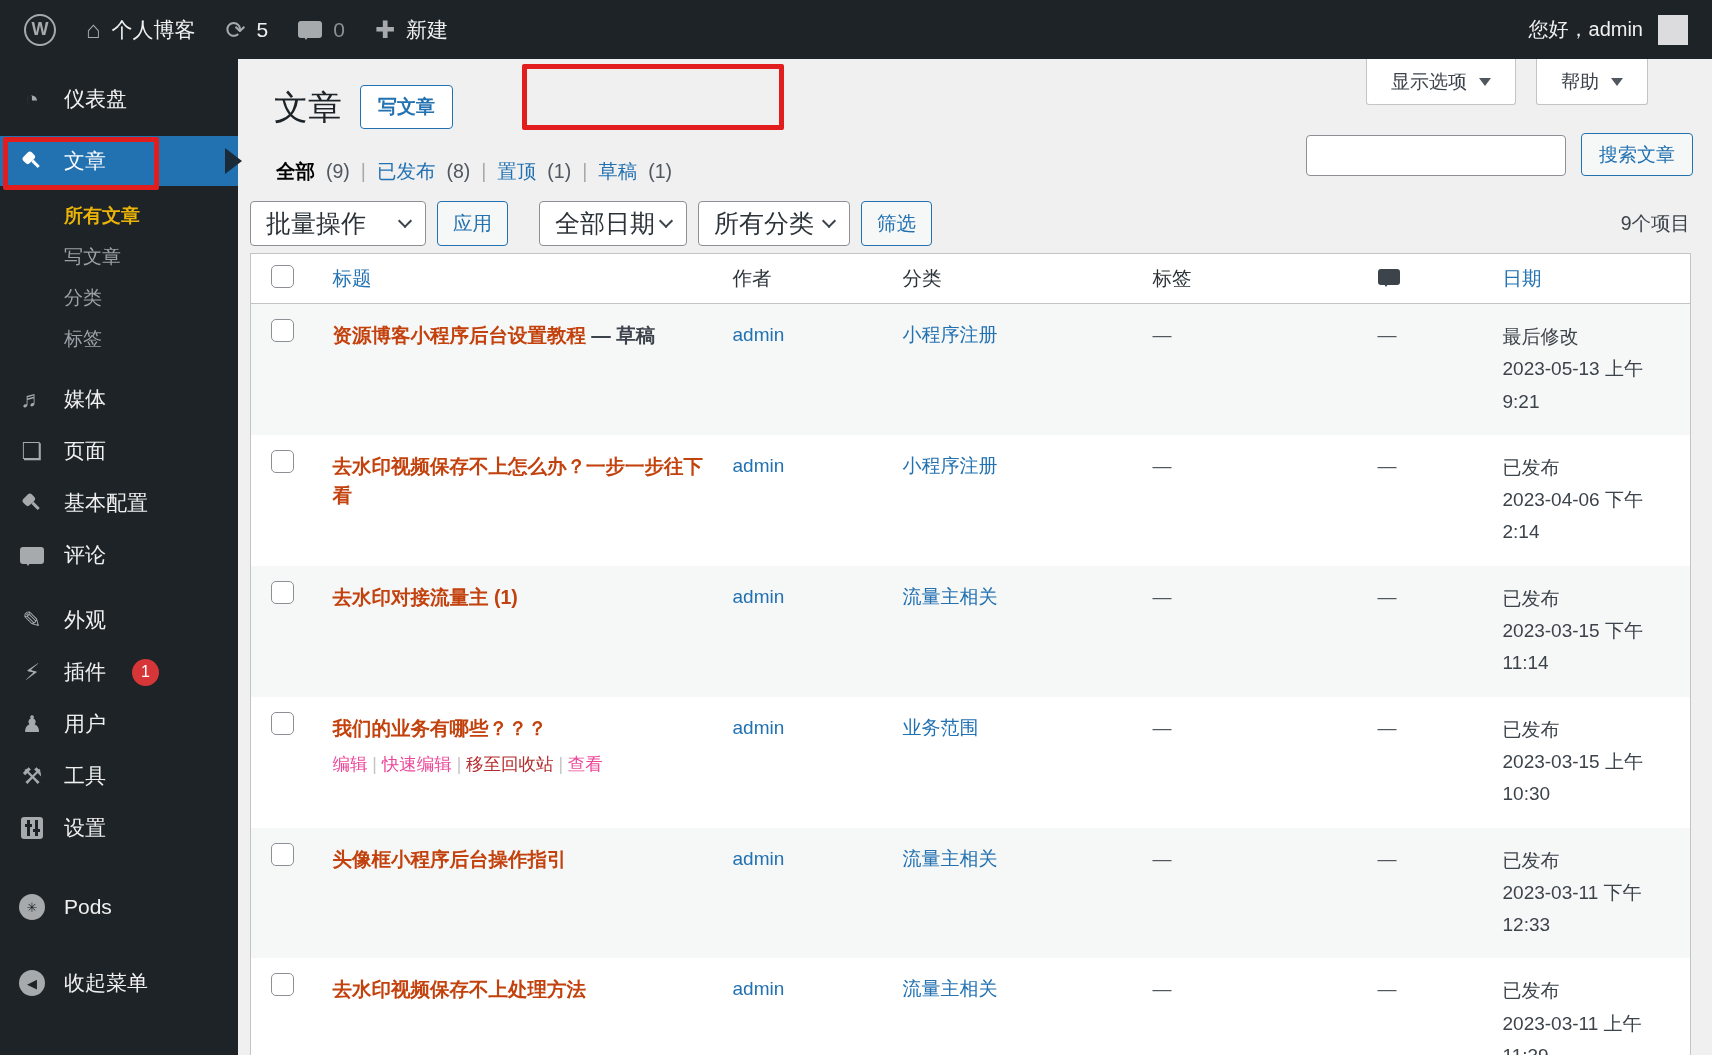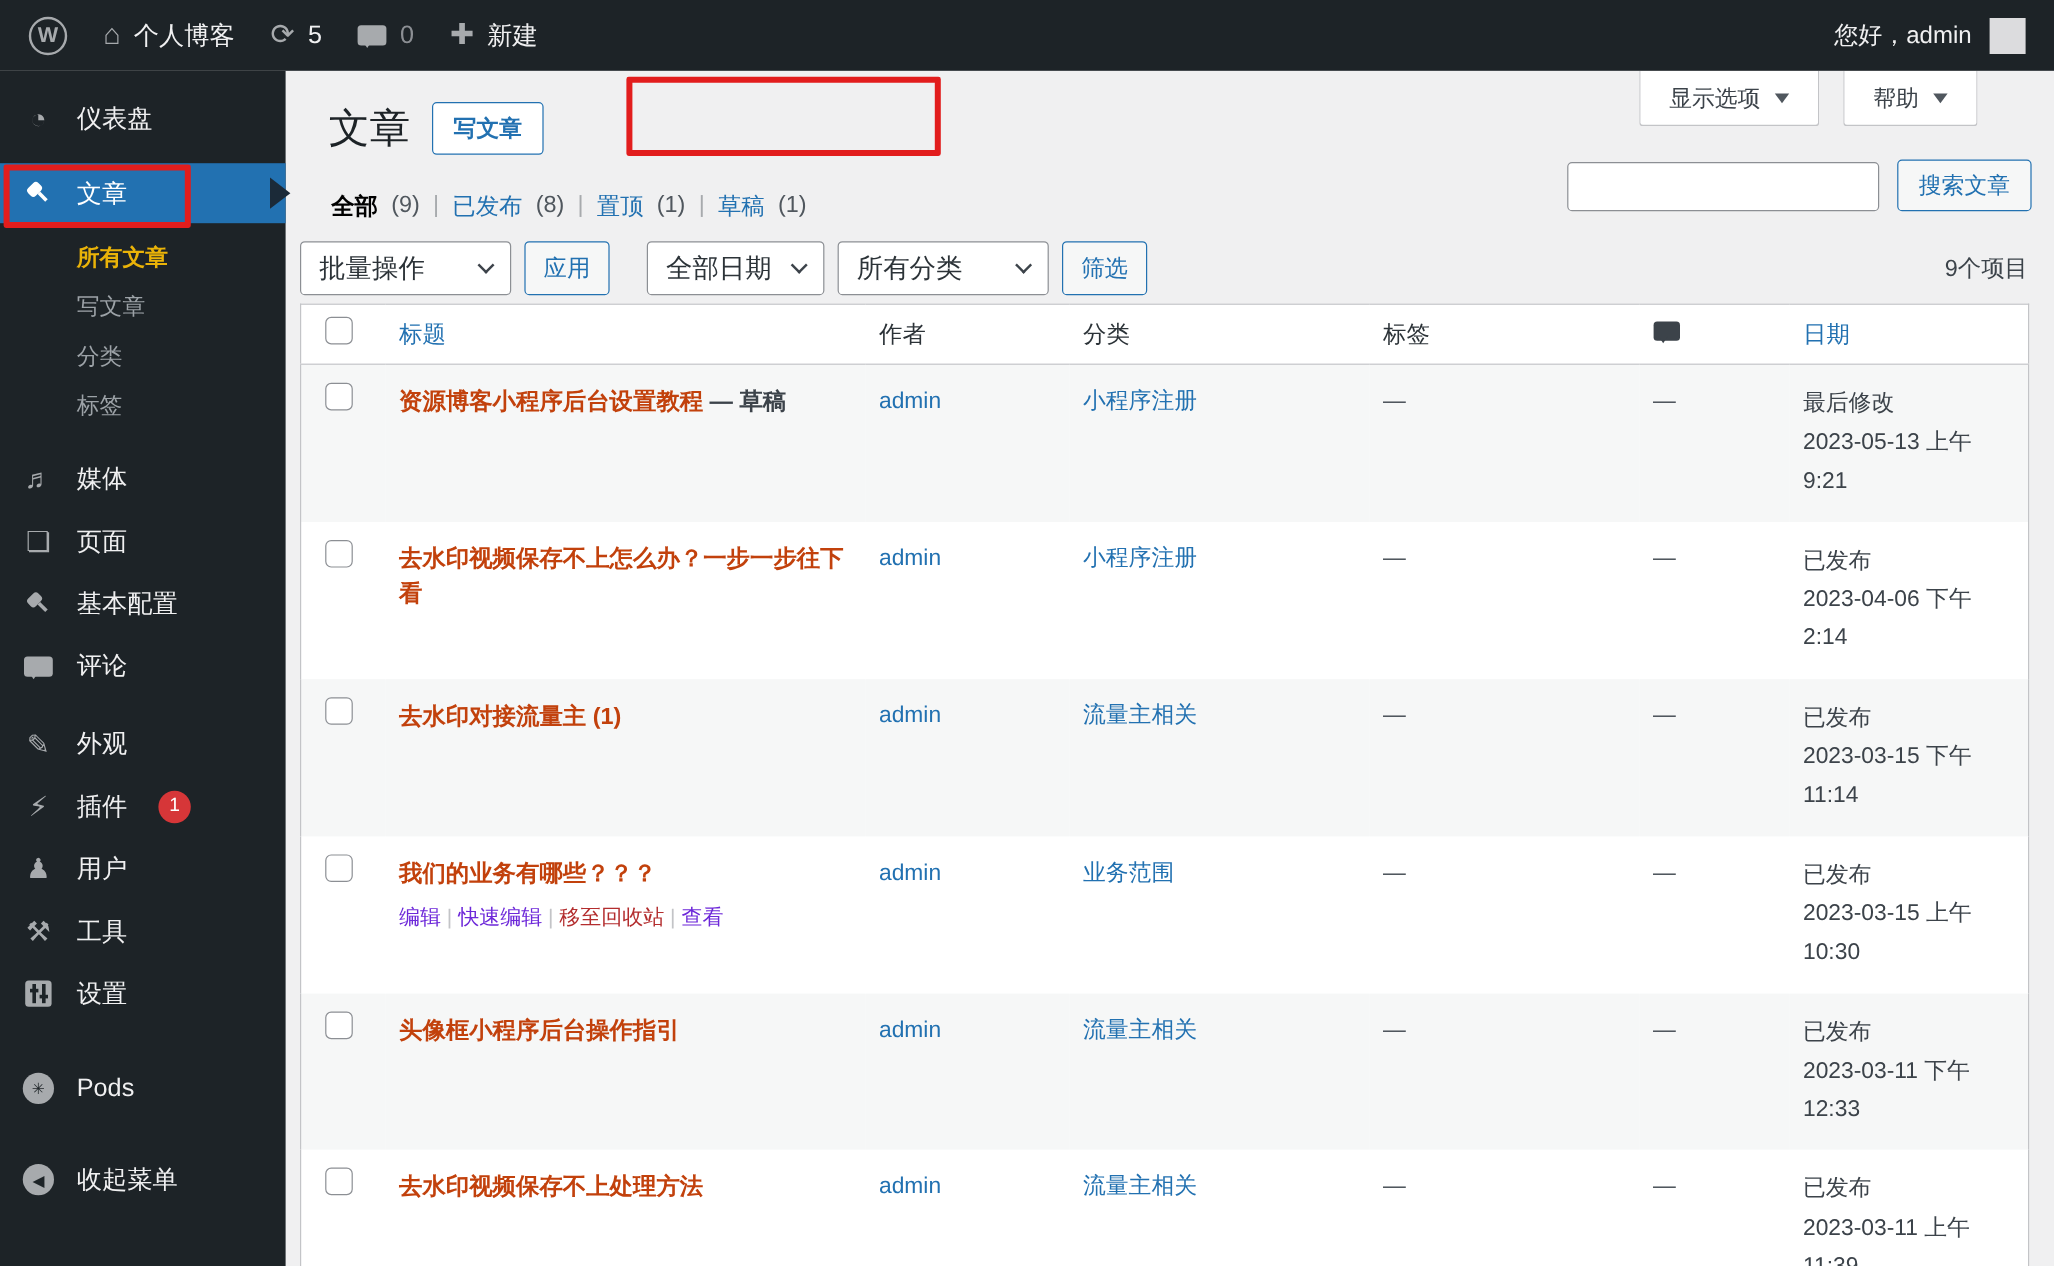--- a/index.html
+++ b/index.html
@@ -101,24 +101,24 @@
   .filters { position:absolute; top:99px; left:38px; display:flex; align-items:center; gap:11px;
     font-size:19.5px; }
   .filter-current { color:#000; font-weight:bold; }
   .filter-link { color:#2271b1; cursor:pointer; }
   .filter-count { color:#50575e; }
   .fsep { color:#a7aaad; }
 
   .bulk-row { position:absolute; top:142px; left:12px; right:22px; display:flex; align-items:center; gap:11px; }
   .fake-select { height:45px; background:#fff; border:1px solid #8c8f94; border-radius:4px;
     display:flex; align-items:center; justify-content:space-between; padding:0 15px;
-    font-size:22px; color:#2c3338; cursor:pointer; }
+    font-size:25px; color:#2c3338; cursor:pointer; }
   .w-bulk { width:176px; }
   .w-date { width:148px; margin-left:20px; }
-  .w-cat  { width:176px; }
+  .w-cat  { width:152px; }
   .chev { width:10px; height:10px; border-right:2.5px solid #3c434a; border-bottom:2.5px solid #3c434a;
     transform:rotate(45deg); margin-top:-5px; }
   .btn-blue-outline { height:45px; padding:0 15px; border:1.5px solid #2271b1; background:#f6f7f7;
     color:#2271b1; font-size:19.5px; border-radius:4px; cursor:pointer; font-family:inherit; }
   .items-count { margin-left:auto; font-size:19.5px; color:#3c434a; }
 
   
   .table-wrap { position:absolute; top:194px; left:12px; right:22px; }
   table.posts { width:100%; border-collapse:collapse; background:#fff;
     border:1px solid #c3c4c7; table-layout:fixed; }
@@ -131,21 +131,21 @@
   .cb-col { padding:15px 0 0 20px; }
   th.cb-col { padding:0 0 0 20px; vertical-align:middle; }
   .checkbox { display:inline-block; width:23px; height:23px; border:1.5px solid #8c8f94;
     border-radius:5px; background:#fff; cursor:pointer; }
   .post-title { color:#c2410c; font-weight:bold; font-size:19.5px; cursor:pointer; }
   .post-state { color:#3c434a; font-weight:bold; font-size:19.5px; }
   .cell-link { color:#2271b1; cursor:pointer; }
   .muted { color:#50575e; }
   .date-cell { color:#3c434a; line-height:1.7; font-size:19px; }
   .row-actions { margin-top:8px; font-size:17.5px; color:#c3c4c7; }
-  .row-actions a { color:#6d28d9; cursor:pointer; }
+  .row-actions a { color:#ec4899; cursor:pointer; }
   .row-actions a.trash { color:#b32d2e; }
 
   
   .red-box { position:absolute; border:5px solid #e21d1d; border-radius:2px; z-index:100; pointer-events:none; }
   .red-box-sidebar { left:3px; top:137px; width:156px; height:53px; }
   .red-box-title { left:522px; top:64px; width:262px; height:66px; } 
 </style>
 </head>
 <body>
 

